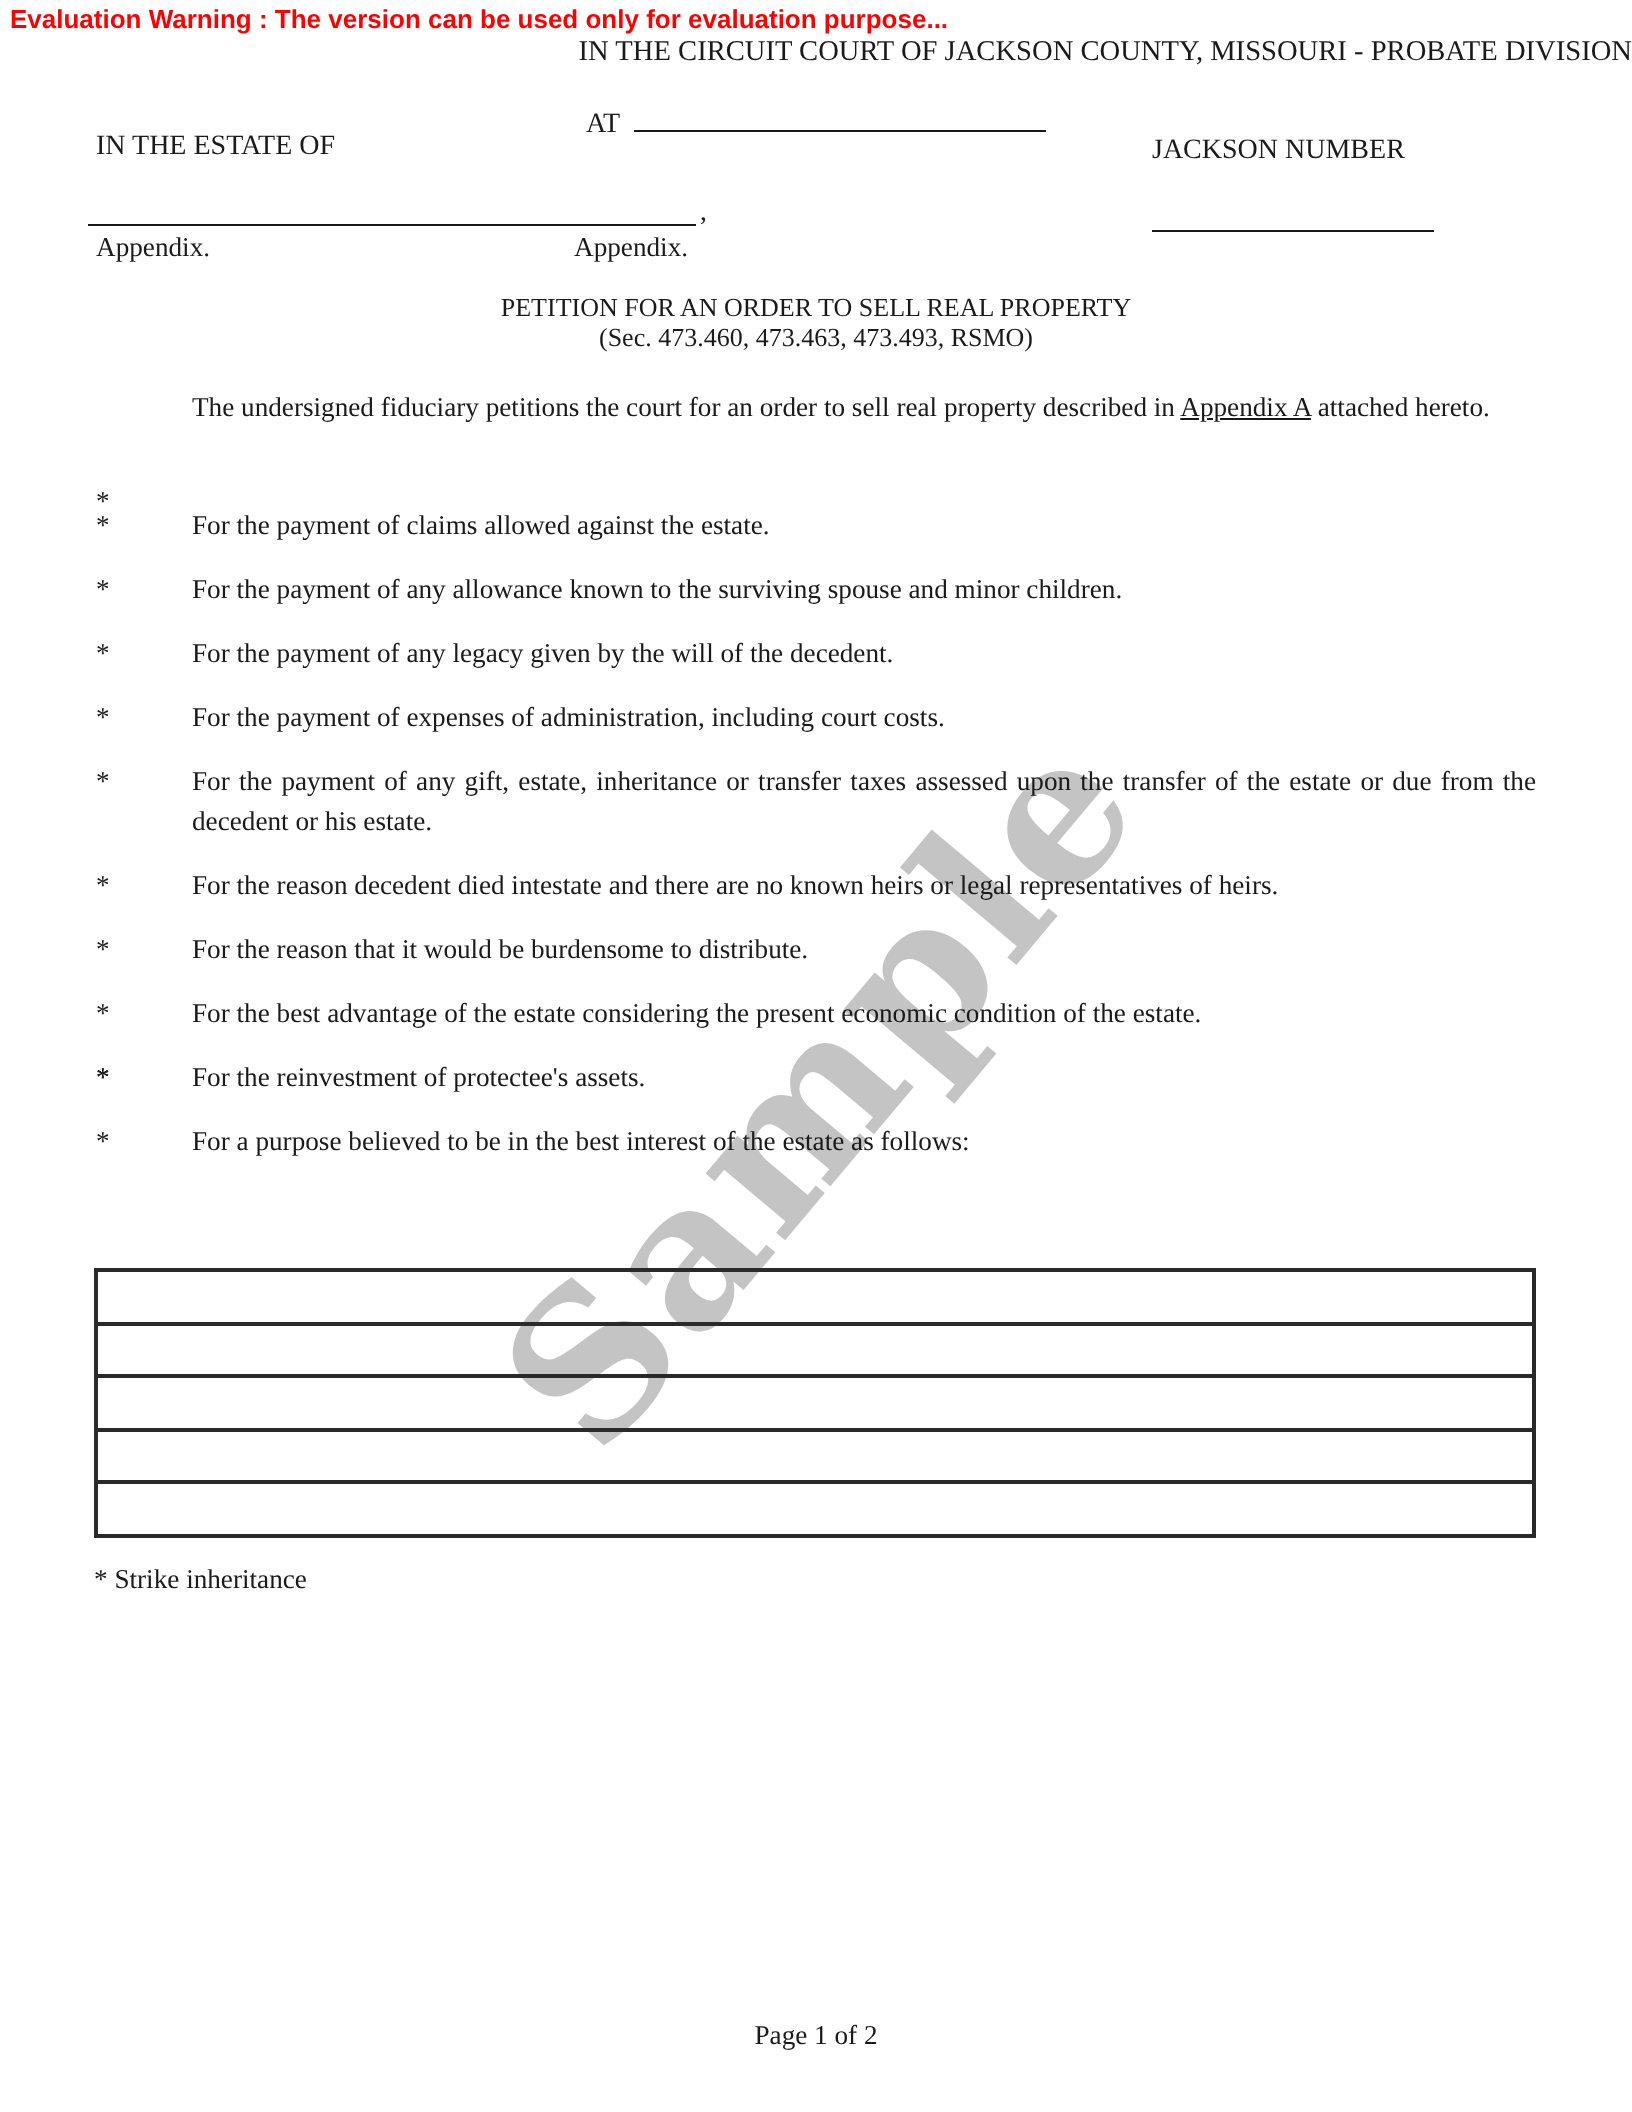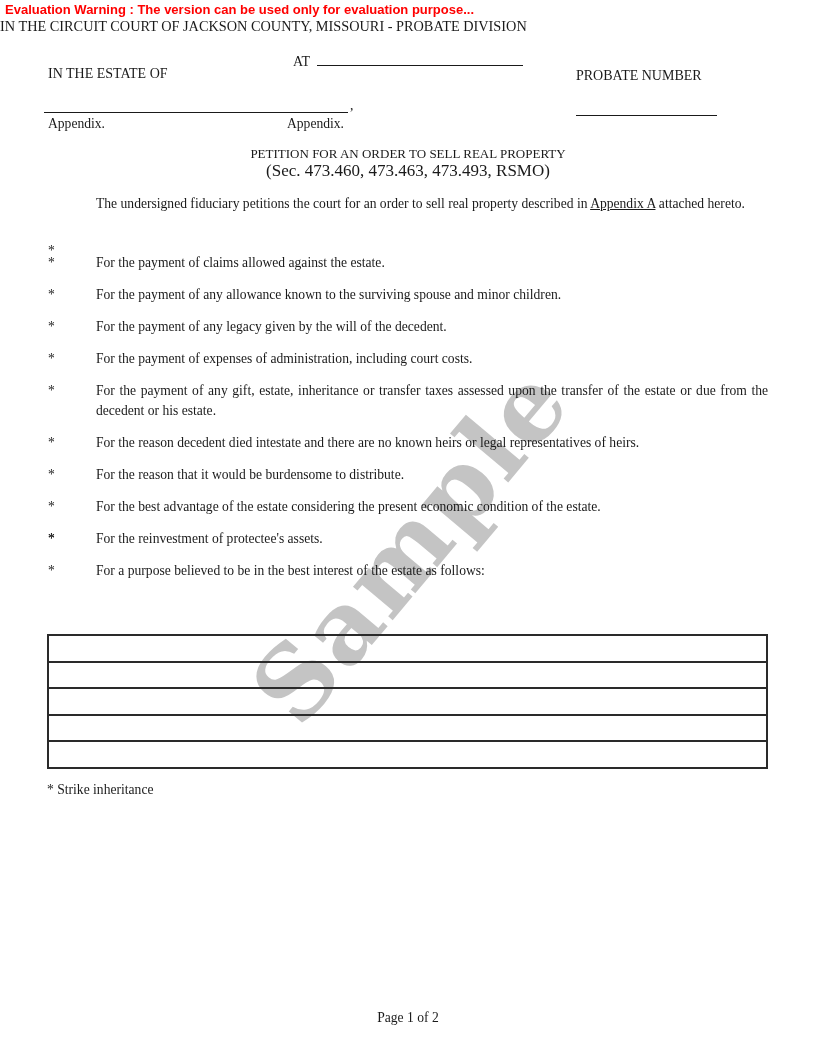--- a/index.html
+++ b/index.html
@@ -28,34 +28,34 @@
   }
   .abs { position: absolute; z-index: 1; }
   .warning {
     left: 5px; top: 2px;
     font-family: "Liberation Sans", sans-serif;
     font-weight: bold;
     font-size: 13px;
     color: #ff0000;
     white-space: nowrap;
   }
-  .court-line { left: 0; top: 18px; width: 100%; text-align: left; font-size: 14.3px; white-space: nowrap; }
+  .court-line { left: 0; top: 18px; width: 100%; text-align: right; font-size: 14.3px; white-space: nowrap; }
   .at-row { left: 0; top: 52px; width: 100%; text-align: center; }
   .at-row .at-label { font-size: 14px; }
   .blank { display: inline-block; border-bottom: 1.5px solid #1a1a1a; }
   .at-blank { width: 206px; height: 13px; margin-left: 7px; vertical-align: baseline; }
   .estate-of-label { left: 48px; top: 66px; font-size: 14px; }
   .estate-number-label { left: 576px; top: 68px; font-size: 14px; }
   .name-blank { left: 44px; top: 98px; width: 304px; height: 14px; border-bottom: 1.5px solid #1a1a1a; }
   .name-comma { left: 350px; top: 98px; }
   .deceased-label { left: 48px; top: 116px; }
   .protectee-label { left: 287px; top: 116px; }
   .estate-number-blank { left: 576px; top: 101px; width: 141px; height: 14px; border-bottom: 1.5px solid #1a1a1a; }
   .doc-title { left: 0; top: 146px; width: 100%; text-align: center; font-size: 13px; white-space: nowrap; }
-  .doc-subtitle { left: 0; top: 161px; width: 100%; text-align: center; font-size: 17px; white-space: nowrap; }
+  .doc-subtitle { left: 0; top: 161px; width: 100%; text-align: center; font-size: 13px; white-space: nowrap; }
   .intro { left: 48px; top: 194px; width: 722px; text-indent: 48px; text-align: justify; line-height: 19px; }
   .u { text-decoration: underline; }
   .items { left: 48px; top: 241px; width: 720px; }
   .item { position: relative; padding-left: 48px; margin-bottom: 12px; line-height: 20px; text-align: justify; }
   .item .marker { position: absolute; left: 0; top: 0; }
   .purpose-box { left: 47px; top: 634px; width: 717px; border: 2px solid #2a2a2a; }
   .purpose-row { height: 24.6px; border-top: 2px solid #2a2a2a; }
   .purpose-row:first-child { border-top: none; }
   .footnote { left: 47px; top: 782px; }
   .page-footer { left: 0; top: 1010px; width: 100%; text-align: center; }
@@ -69,21 +69,21 @@
 
   <div class="abs warning">Evaluation Warning : The version can be used only for evaluation purpose...</div>
 
   <div class="abs court-line">IN THE CIRCUIT COURT OF JACKSON COUNTY, MISSOURI - PROBATE DIVISION</div>
 
   <div class="abs at-row">
     <span class="at-label">AT</span><span class="blank at-blank"></span>
   </div>
 
   <div class="abs estate-of-label">IN THE ESTATE OF</div>
-  <div class="abs estate-number-label">PROBATE NUMBER</div>
+  <div class="abs estate-number-label">JACKSON NUMBER</div>
 
   <div class="abs name-blank"></div>
   <span class="abs name-comma">,</span>
   <div class="abs deceased-label">Appendix.</div>
   <div class="abs protectee-label">Appendix.</div>
   <div class="abs estate-number-blank"></div>
 
   <div class="abs doc-title">PETITION FOR AN ORDER TO SELL REAL PROPERTY</div>
   <div class="abs doc-subtitle">(Sec. 473.460, 473.463, 473.493, RSMO)</div>
 

